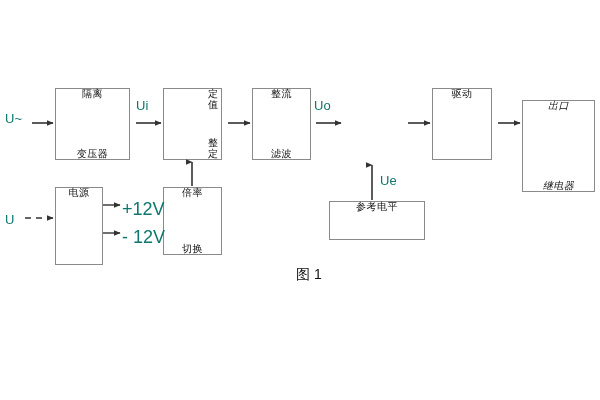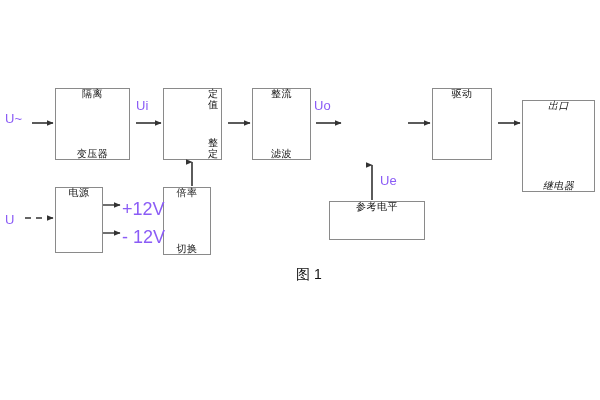--- a/index.html
+++ b/index.html
@@ -33,21 +33,21 @@
   }
   .box .ln {
     display: block;
     letter-spacing: 0.5px;
   }
   .box .ln + .ln {
     margin-top: 8px;
   }
   .lbl {
     position: absolute;
-    color: #8b5cf6;
+    color: #0f766e;
     font-size: 13px;
     white-space: nowrap;
     text-align: center;
   }
   .lbl.small { font-size: 18px; }
   .caption {
     position: absolute;
     color: #111111;
     font-size: 14px;
     white-space: nowrap;
@@ -77,25 +77,25 @@
 
   <div class="box one-line" style="left:432px; top:88px; width:60px; height:72px;">
     <span class="ln">驱动</span>
   </div>
 
   <div class="box" style="left:522px; top:100px; width:73px; height:92px;font-style:italic;">
     <span class="ln">出口</span>
     <span class="ln">继电器</span>
   </div>
 
-  <div class="box one-line" style="left:55px; top:187px; width:48px; height:66px;">
+  <div class="box one-line" style="left:55px; top:187px; width:48px; height:78px;">
     <span class="ln">电源</span>
   </div>
 
-  <div class="box" style="left:163px; top:187px; width:48px; height:68px;">
+  <div class="box" style="left:163px; top:187px; width:59px; height:68px;">
     <span class="ln">倍率</span>
     <span class="ln">切换</span>
   </div>
 
   <div class="box one-line" style="left:329px; top:201px; width:96px; height:39px;">
     <span class="ln">参考电平</span>
   </div>
 
   <div class="lbl" style="left:5px; top:111px;">U~</div>
 

